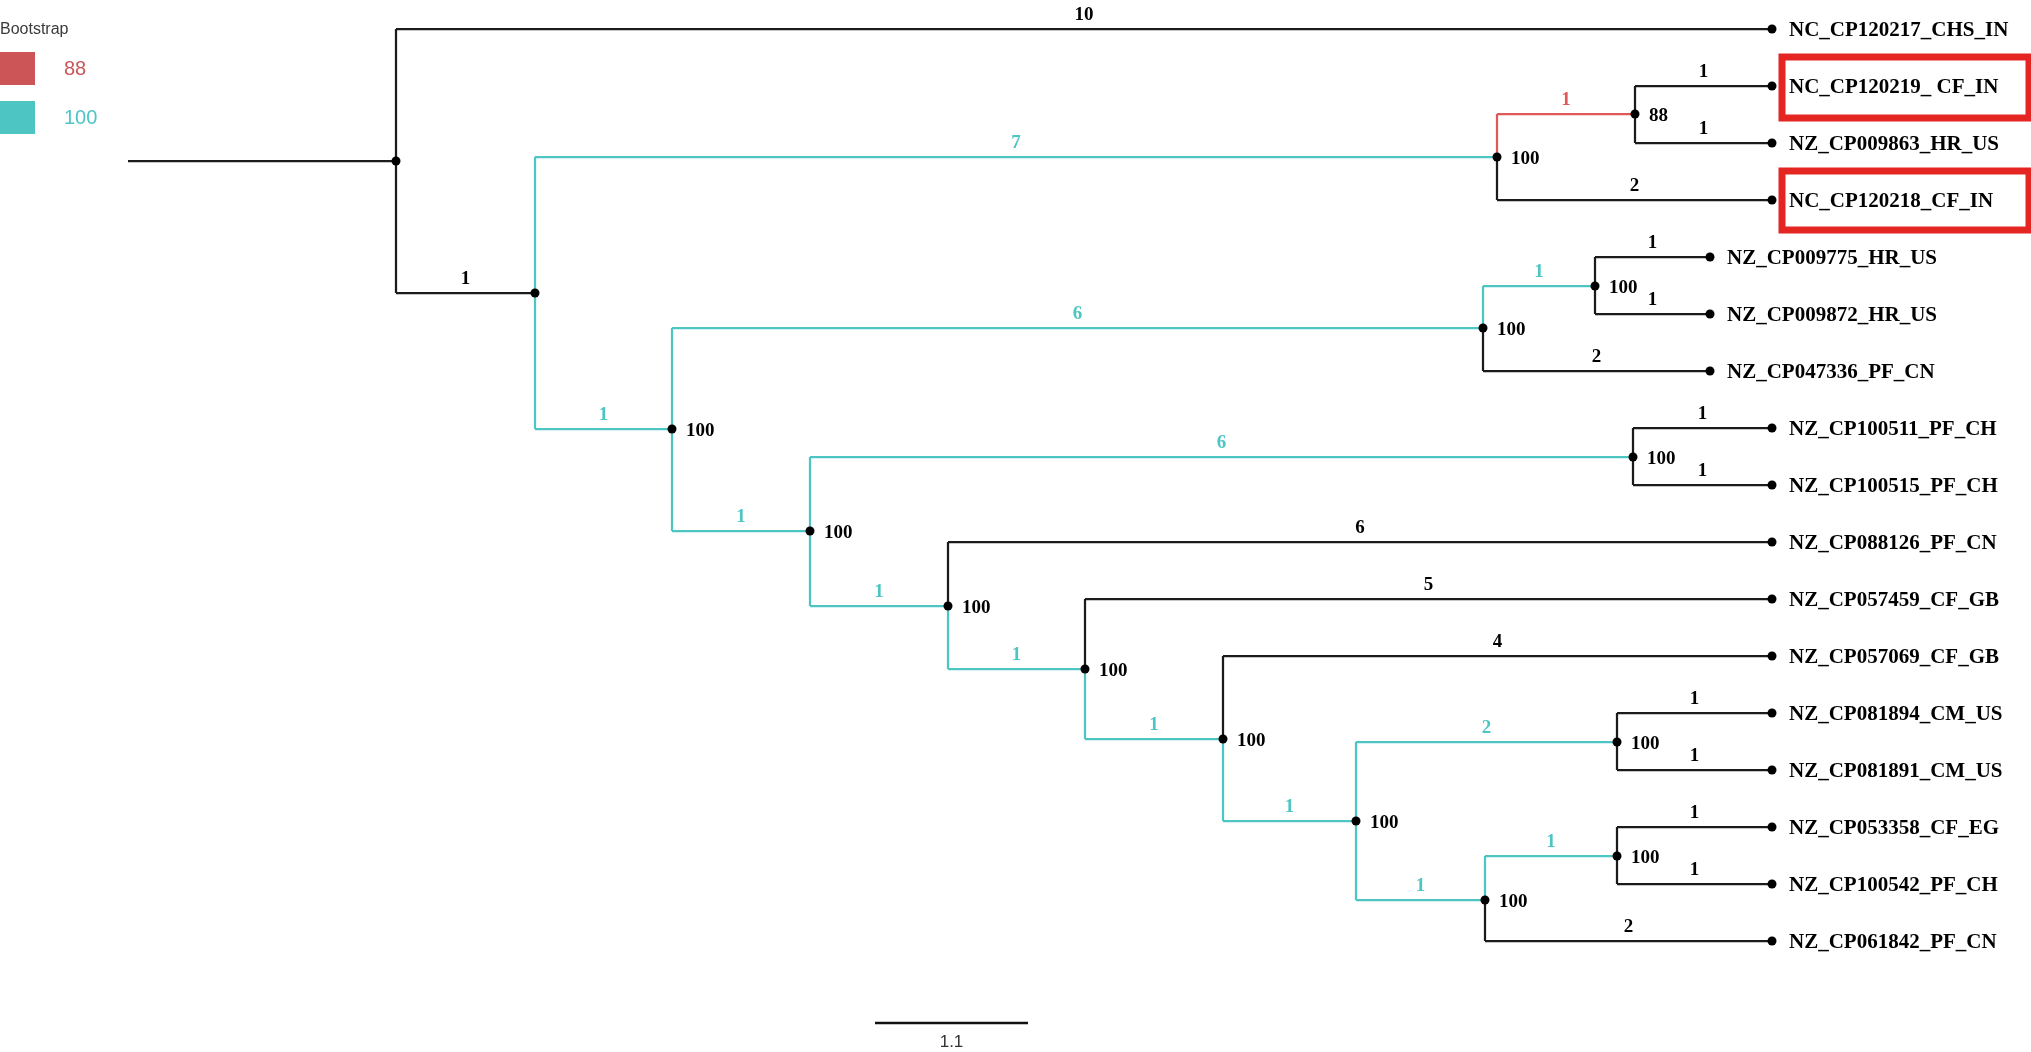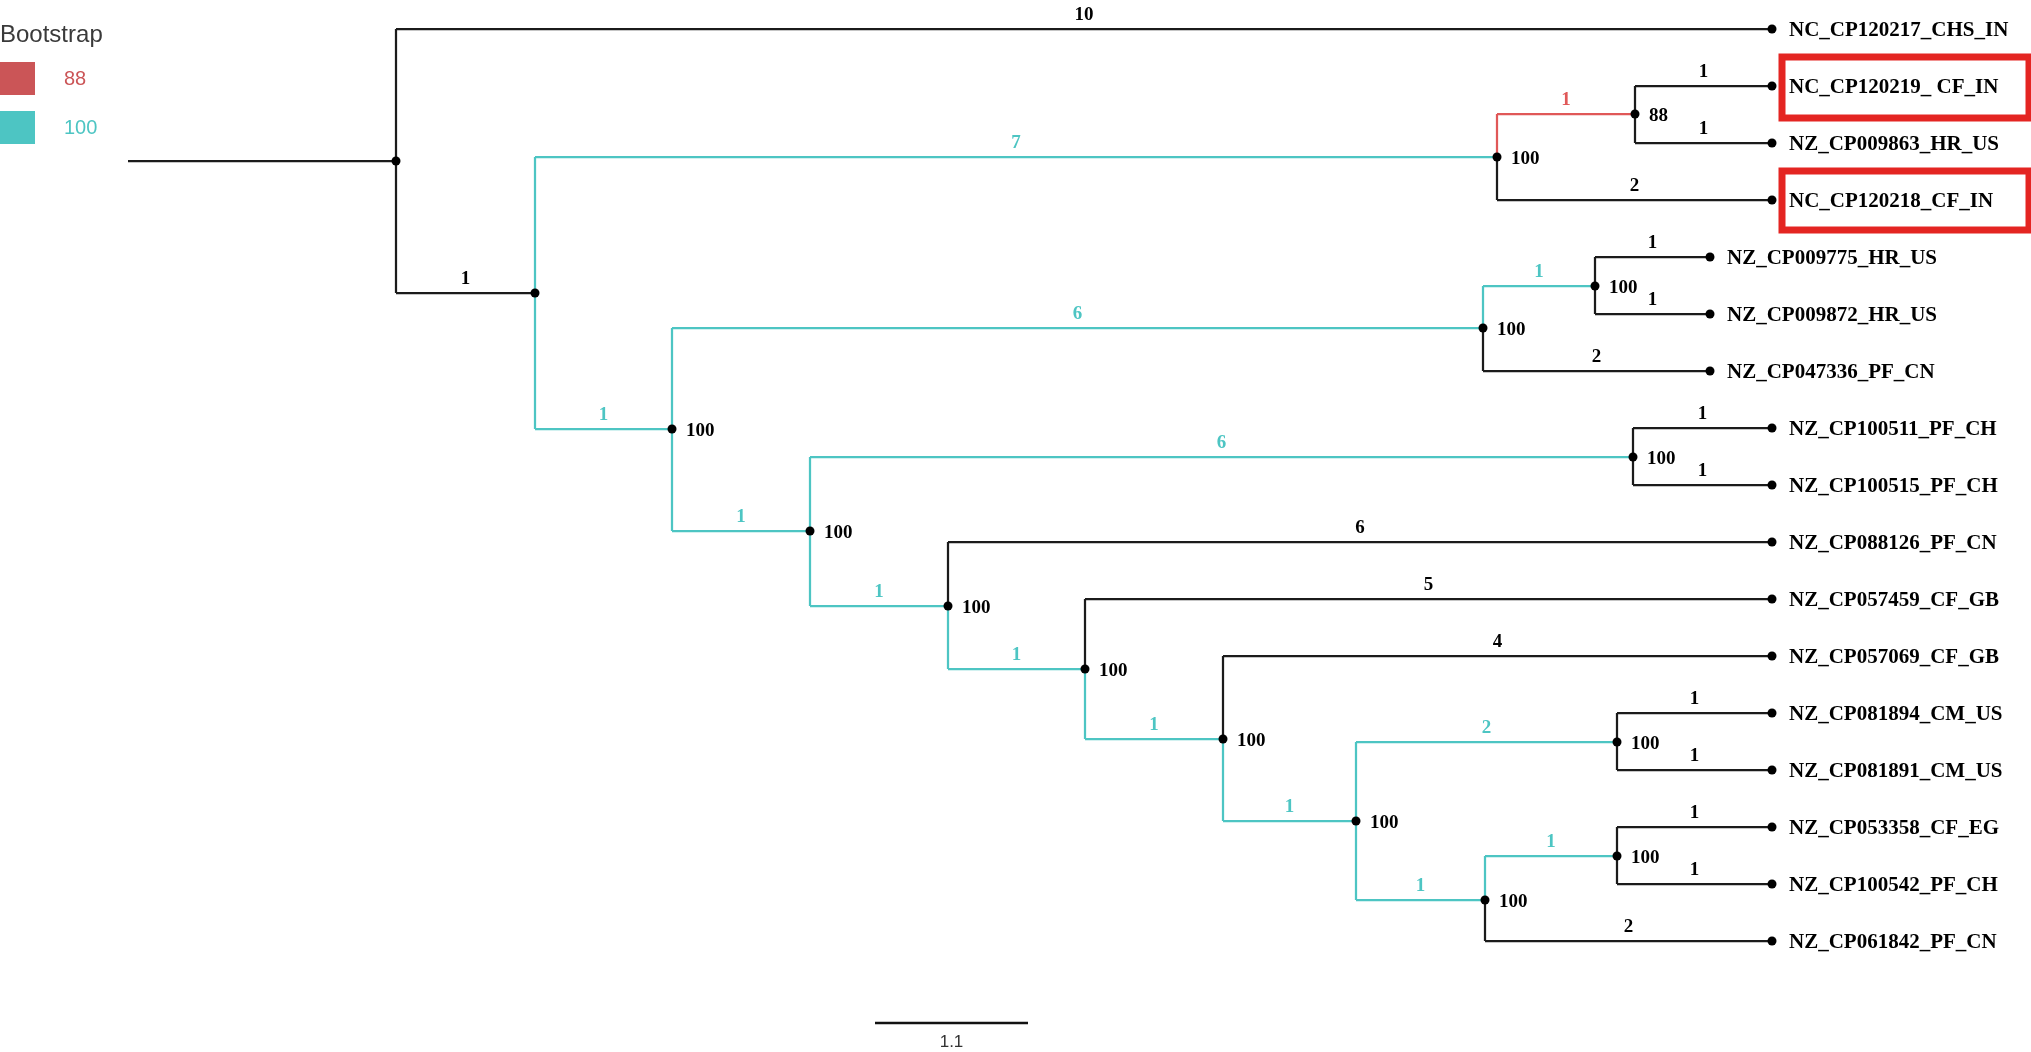--- a/index.html
+++ b/index.html
@@ -12,21 +12,21 @@
     overflow: hidden;
   }
   #tree-svg { position: absolute; left: 0; top: 0; }
   .legend {
     position: absolute;
     left: 0;
     top: 20px;
     z-index: 5;
   }
   .legend-title {
-    font-size: 24px;
+    font-size: 16px;
     color: #3a3a3a;
     margin: 0 0 14px 0;
   }
   .legend-row {
     display: flex;
     align-items: center;
     margin-bottom: 16px;
     height: 33px;
   }
   .legend-swatch {

